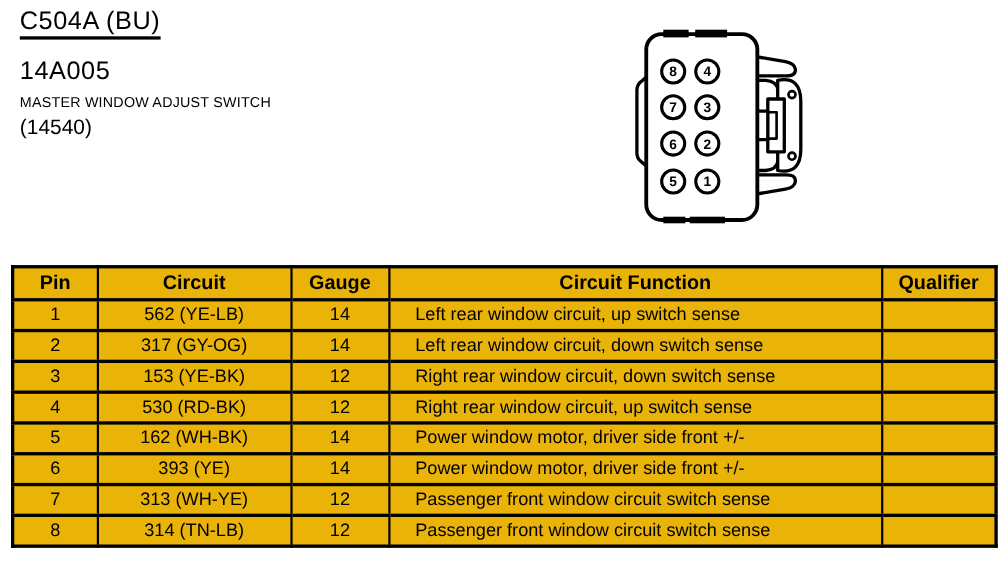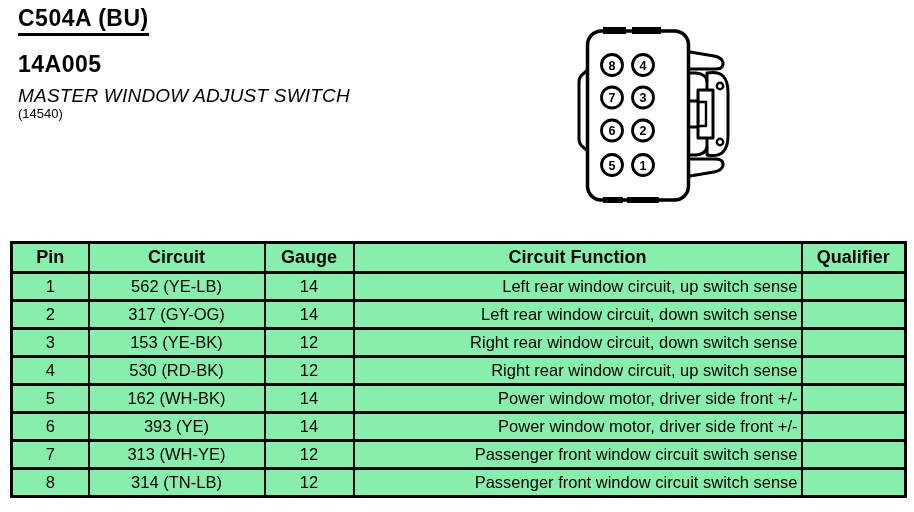--- a/index.html
+++ b/index.html
@@ -2,43 +2,43 @@
 <html><head>
 <meta charset="utf-8">
 <style>
   html,body{margin:0;padding:0;background:#ffffff;}
   .page{
     position:relative;width:914px;height:512px;background:#ffffff;
     font-family:"Liberation Sans",sans-serif;color:#000;overflow:hidden;
   }
   
   .hdr{position:absolute;left:18px;white-space:nowrap;}
-  .connector-id{top:5px;font-size:23px;font-weight:bold;letter-spacing:.5px;
+  .connector-id{top:5px;font-size:23px;font-weight:normal;letter-spacing:.5px;
     border-bottom:3px solid #000;padding-bottom:1px;}
-  .part-number{top:51px;font-size:23px;font-weight:bold;letter-spacing:.5px;}
-  .part-name{top:85px;font-size:19px;letter-spacing:.2px;font-style:italic;}
-  .part-code{top:106px;font-size:13px;}
+  .part-number{top:51px;font-size:23px;font-weight:normal;letter-spacing:.5px;}
+  .part-name{top:85px;font-size:13px;letter-spacing:.2px;}
+  .part-code{top:106px;font-size:19px;}
   
   .connector{position:absolute;left:570px;top:24px;}
   
   table.pinout{
     position:absolute;left:10px;top:241px;width:894px;
     border-collapse:collapse;table-layout:fixed;
-    border:3px solid #000;background:#86efac;
+    border:3px solid #000;background:#eab308;
   }
   table.pinout th{
     border:2px solid #000;border-bottom:3px solid #000;
     font-size:18px;font-weight:bold;height:27px;padding:0;text-align:center;
   }
   table.pinout td{
     border:2px solid #000;border-top:3px solid #000;
     font-size:16.5px;height:25px;padding:0 3px;text-align:center;
     overflow:hidden;white-space:nowrap;
   }
-  table.pinout td.fn{text-align:right;padding-left:0;}
+  table.pinout td.fn{text-align:left;padding-left:23px;}
 </style>
 </head>
 <body>
 
 <div class="page">
 
   <div class="hdr connector-id">C504A (BU)</div>
   <div class="hdr part-number">14A005</div>
   <div class="hdr part-name">MASTER WINDOW ADJUST SWITCH</div>
   <div class="hdr part-code">(14540)</div>

